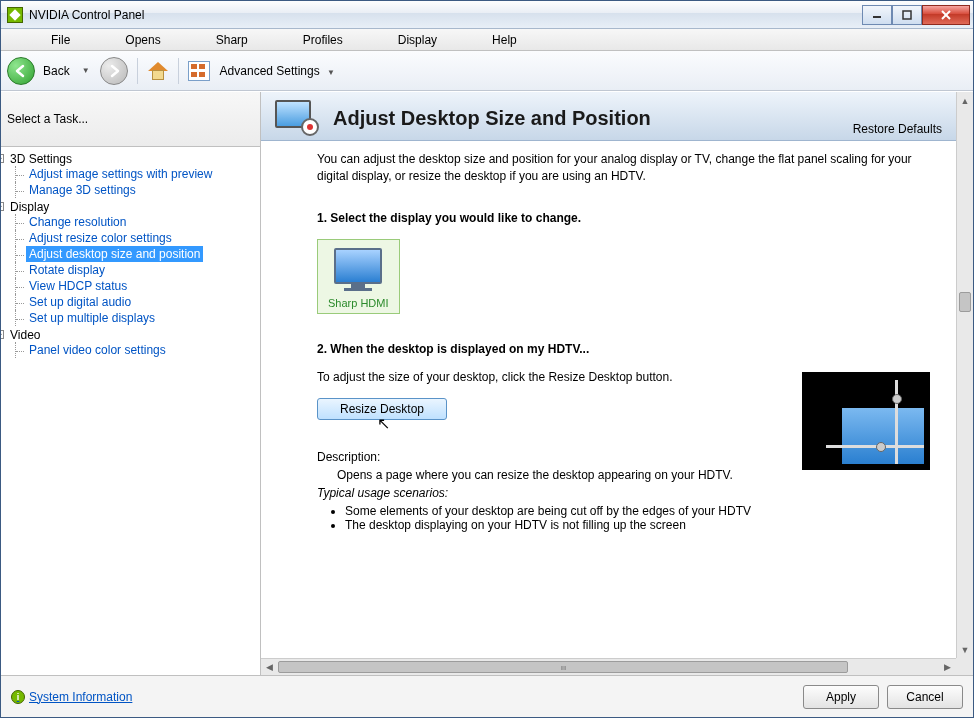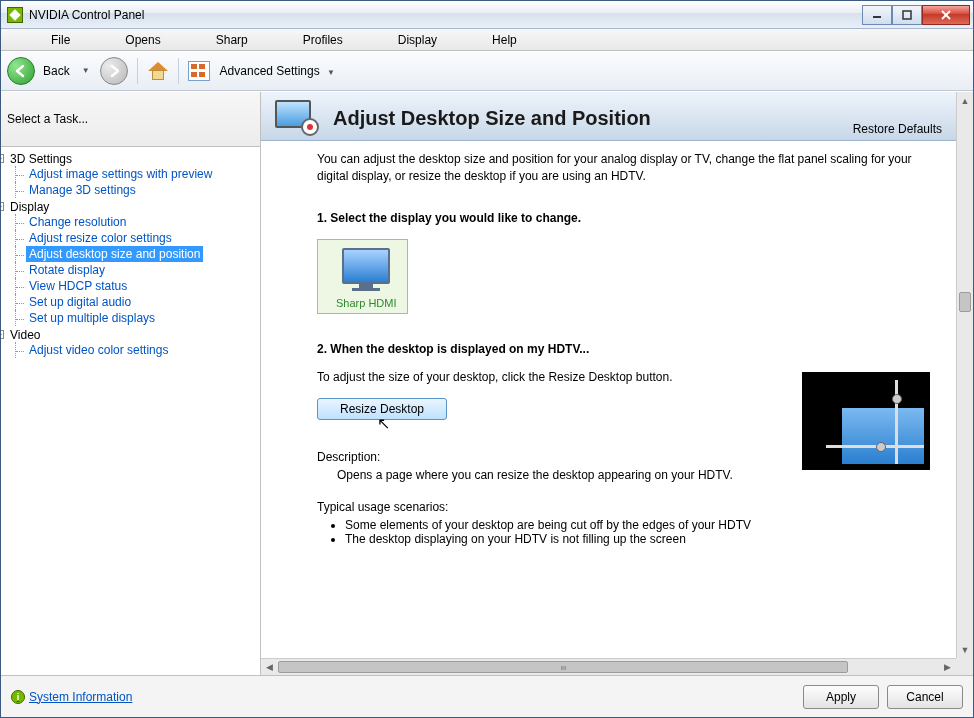--- a/index.html
+++ b/index.html
@@ -68,38 +68,38 @@
   .ph-icon .monitor{position:absolute;left:0;top:0;width:36px;height:28px;border:2px solid #555;background:linear-gradient(to bottom,#bfe2ff,#4a9de0);border-radius:2px;}
   .ph-icon .gear{position:absolute;right:0;bottom:0;width:18px;height:18px;border-radius:50%;background:#fff;border:2px solid #666;}
   .ph-icon .gear::after{content:"";position:absolute;left:4px;top:4px;width:6px;height:6px;border-radius:50%;background:#d33;}
   .page-title{font-size:20px;font-weight:bold;color:#1a1a1a;flex:1;padding-bottom:6px;}
   .restore{position:absolute;right:14px;bottom:4px;color:#000;}
   
   .page-body{padding:10px 30px 10px 56px;}
   .intro{margin-bottom:26px;line-height:1.4;}
   .step{margin-bottom:28px;}
   .step-title{font-weight:bold;margin-bottom:14px;}
-  .display-card{display:inline-block;border:1px solid #9acb7a;background:#edf7e4;padding:8px 10px 4px 18px;text-align:center;}
+  .display-card{display:inline-block;border:1px solid #9acb7a;background:#edf7e4;padding:8px 10px 4px 10px;text-align:center;}
   .display-card .monitor{width:48px;height:36px;border:2px solid #5a6f8a;background:linear-gradient(to bottom,#a8d2ff,#2b7fd2);margin:0 auto;border-radius:2px;}
   .display-card .stand{width:14px;height:4px;background:#5a6f8a;margin:0 auto;}
   .display-card .base{width:28px;height:3px;background:#5a6f8a;margin:0 auto;}
   .display-card .label{color:#2b8a2b;margin-top:6px;font-size:11px;}
   .step2{position:relative;}
   .step2-text{margin:0 0 14px 0;}
   .resize-btn{display:inline-block;padding:3px 22px;background:linear-gradient(to bottom,#eaf5ff,#bfe1ff);border:1px solid #5a93c8;border-radius:3px;color:#000;cursor:pointer;}
   .cursor{position:absolute;left:60px;top:72px;font-size:16px;}
   .preview{position:absolute;margin:0;right:-4px;top:30px;width:128px;height:98px;background:#000;}
   .preview .pdesk{position:absolute;right:6px;bottom:6px;width:82px;height:56px;background:linear-gradient(to bottom,#7bb9f0,#2a7fd0);}
   .preview .sliderh{position:absolute;left:24px;bottom:22px;right:6px;height:3px;background:#ddd;}
   .preview .sliderv{position:absolute;right:32px;top:8px;bottom:6px;width:3px;background:#ddd;}
   .preview .knobh{position:absolute;left:74px;bottom:18px;width:10px;height:10px;border-radius:50%;background:#ccc;border:1px solid #666;}
   .preview .knobv{position:absolute;right:28px;top:22px;width:10px;height:10px;border-radius:50%;background:#ccc;border:1px solid #666;}
   .desc-head{margin-top:30px;}
   .desc-body{padding-left:20px;margin-top:4px;}
-  .usage-head{margin-top:18px;}
+  .usage-head{margin-top:4px;font-style:italic;}
   .usage-list{margin:4px 0 0 28px;padding:0;}
   .usage-list li{margin:0;}
   
   .footer{height:42px;border-top:1px solid #c0c0c0;display:flex;align-items:center;padding:0 10px;background:#f4f4f4;}
   .sysinfo{display:flex;align-items:center;gap:4px;color:#0054c4;text-decoration:underline;cursor:pointer;}
   .sysinfo .icon{width:14px;height:14px;border-radius:50%;background:#76b900;border:1px solid #446600;display:flex;align-items:center;justify-content:center;color:#fff;font-size:9px;font-weight:bold;}
   .footer-spacer{flex:1;}
   .footer button{min-width:76px;height:24px;margin-left:8px;border:1px solid #8a8a8a;background:linear-gradient(to bottom,#fdfdfd,#e3e3e3);border-radius:3px;cursor:pointer;font-family:inherit;font-size:12px;}
 </style>
 </head>
@@ -191,21 +191,21 @@
               <li><span class="node link">Rotate display</span></li>
               <li><span class="node link">View HDCP status</span></li>
               <li><span class="node link">Set up digital audio</span></li>
               <li><span class="node link">Set up multiple displays</span></li>
             </ul>
           </li>
           <li>
             <span class="toggle">−</span>
             <span class="node">Video</span>
             <ul class="dotted">
-              <li><span class="node link">Adjust video color settings</span></li>
+              <li><span class="node link">Panel video color settings</span></li>
             </ul>
           </li>
         </ul>
       </div>
     </div>
 
     <div class="content-wrap">
       <div class="content-scroll">
         <div class="content">
           <div class="page-header">

